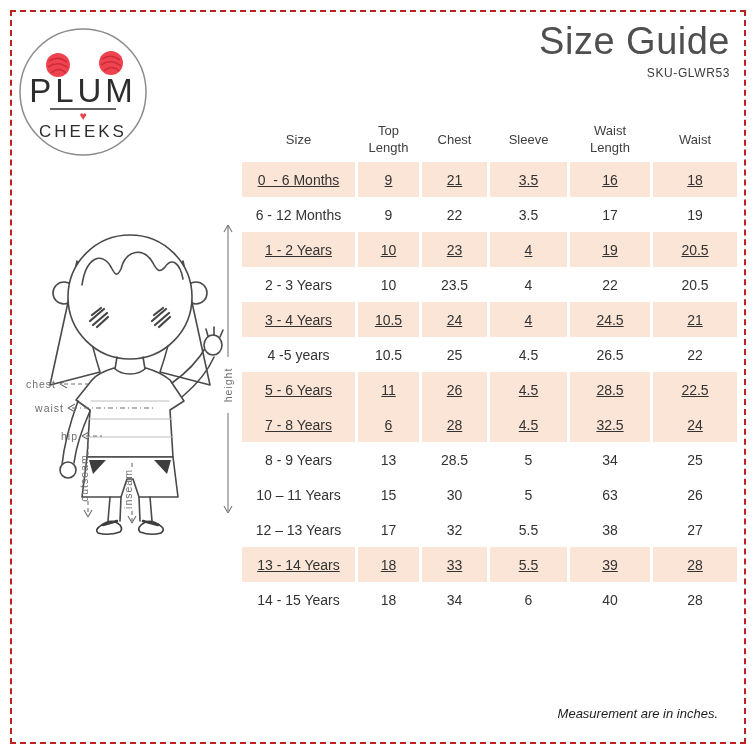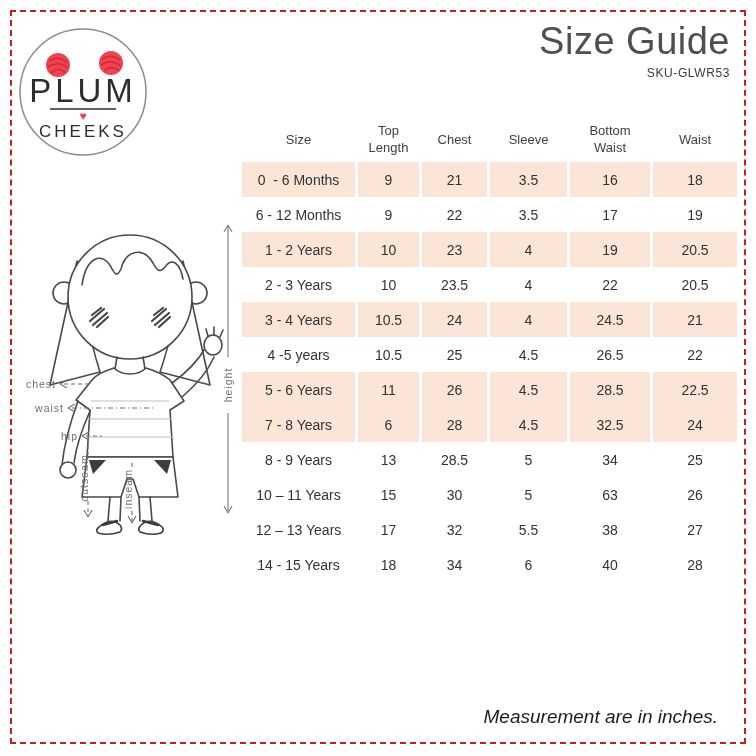--- a/index.html
+++ b/index.html
@@ -23,33 +23,33 @@
     border-collapse:separate; border-spacing:3px 0; table-layout:fixed;
   }
   .size-table th {
     height:44px; font-size:13px; color:#404040; font-weight:400;
     text-align:center; vertical-align:middle; line-height:1.3; padding:0 4px;
   }
   .size-table td {
     height:33px; font-size:14px; color:#333333; text-align:center;
     vertical-align:middle; white-space:pre;
   }
-  .size-table tr.alt td { background:#fbe5d6; }
+  .size-table tr.alt td { background:#fbe5d6;text-decoration:underline; }
   
   .figure { position:absolute; left:14px; top:205px; width:230px; height:335px; }
   .figure svg text {
     font-family:"Liberation Sans", sans-serif; font-size:10.5px;
     letter-spacing:1px; fill:#6f6f6f;
   }
   
   .logo svg text { font-family:"Liberation Sans", sans-serif; }
   
   .footnote {
     position:absolute; right:38px; top:706px; font-style:italic;
-    font-size:19px; color:#1d1d1d; font-weight:500;
+    font-size:13px; color:#1d1d1d; font-weight:500;
   }
 </style>
 </head>
 <body>
 
 <div class="canvas">
 
   <div class="border-frame"></div>
 
   <div class="logo">
@@ -85,21 +85,21 @@
         <col style="width: 77px;">
         <col style="width: 80px;">
         <col style="width: 84px;">
       </colgroup>
     <thead>
       <tr>
           <th>Size</th>
           <th>Top Length</th>
           <th>Chest</th>
           <th>Sleeve</th>
-          <th>Bottom Waist</th>
+          <th>Waist Length</th>
           <th>Waist</th>
         </tr>
     </thead>
     <tbody>
         <tr class="alt">
           <td>0  - 6 Months</td>
           <td>9</td>
           <td>21</td>
           <td>3.5</td>
           <td>16</td>
@@ -177,20 +177,28 @@
           <td>63</td>
           <td>26</td>
         </tr>
         <tr>
           <td>12 – 13 Years</td>
           <td>17</td>
           <td>32</td>
           <td>5.5</td>
           <td>38</td>
           <td>27</td>
+        </tr>
+        <tr class="alt">
+          <td>13 - 14 Years</td>
+          <td>18</td>
+          <td>33</td>
+          <td>5.5</td>
+          <td>39</td>
+          <td>28</td>
         </tr>
         <tr>
           <td>14 - 15 Years</td>
           <td>18</td>
           <td>34</td>
           <td>6</td>
           <td>40</td>
           <td>28</td>
         </tr>
       </tbody>

